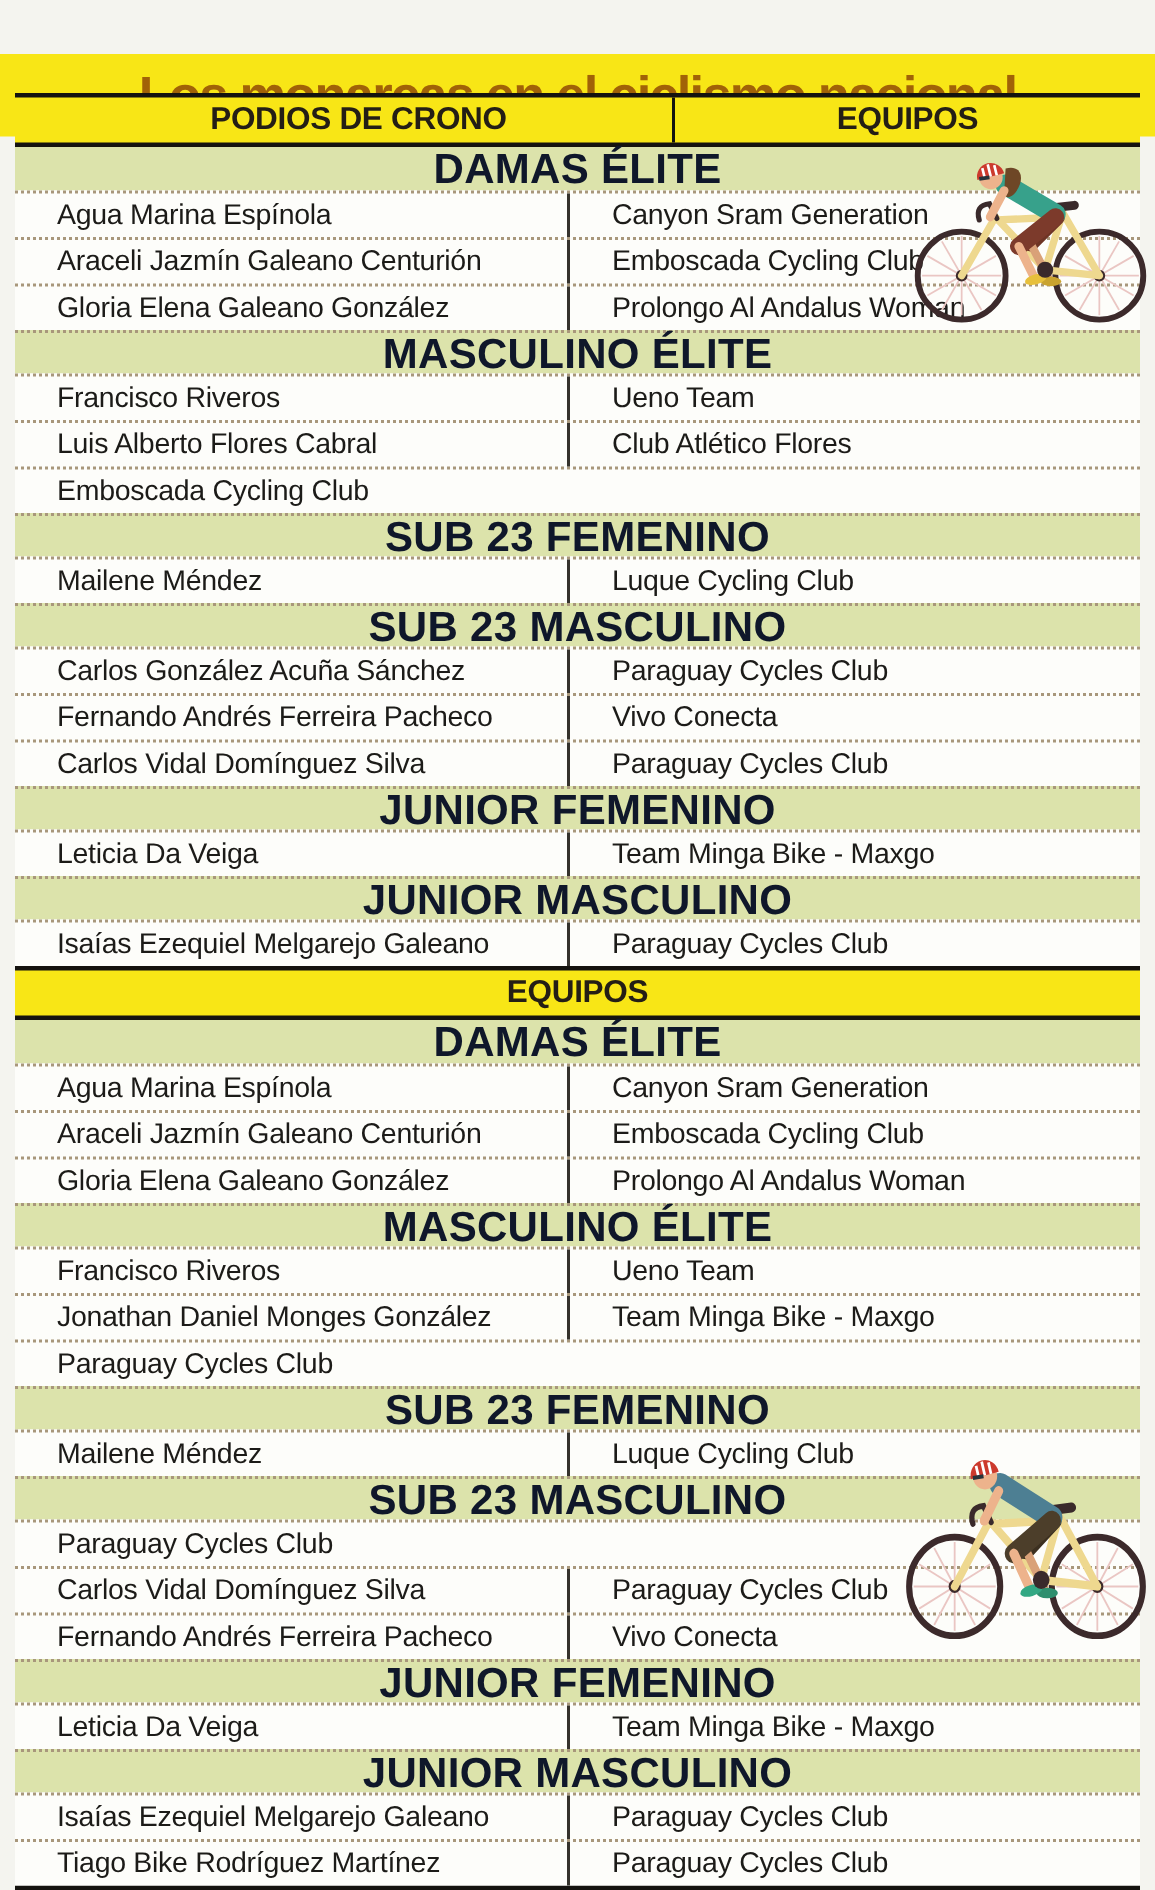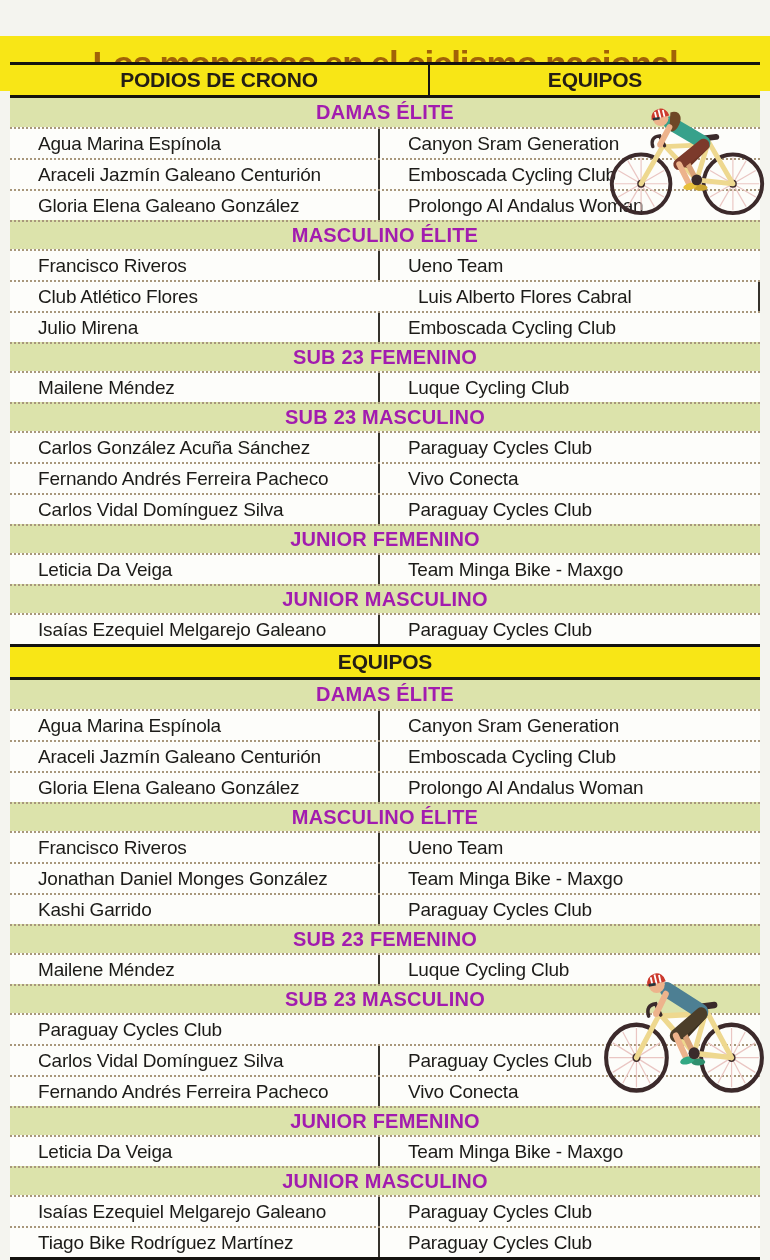--- a/index.html
+++ b/index.html
@@ -42,31 +42,31 @@
   }
   .th {
     display: flex;
     align-items: center;
     justify-content: center;
     font-weight: bold;
     font-size: 21px;
     color: #241e15;
     letter-spacing: -0.2px;
   }
-  .th.left { width: 420px; border-right: 2px solid #15130f; }
+  .th.left { width: 420px; border-right: 2px solid #15130f; margin-left: 20px; }
   .th.right { flex: 1; }
   .band {
     height: 29px;
     background: #dce3ab;
     display: flex;
     align-items: center;
     justify-content: center;
     font-weight: bold;
-    font-size: 20px;
-    color: #a21caf;
+    font-size: 28px;
+    color: #0f172a;
     letter-spacing: 0.2px;
   }
   .row { display: flex; height: 31px; background: #fdfdfa; }
   .body-item + .body-item { border-top: 2px dotted #a8977b; }
   .cell {
     display: flex;
     align-items: center;
     padding-left: 28px;
     font-size: 19px;
     color: #1c1b18;
@@ -104,25 +104,24 @@
       <div class="row body-item">
         <div class="cell name">Gloria Elena Galeano González</div>
         <div class="cell team">Prolongo Al Andalus Woman</div>
       </div>
       <div class="band body-item">MASCULINO ÉLITE</div>
       <div class="row body-item">
         <div class="cell name">Francisco Riveros</div>
         <div class="cell team">Ueno Team</div>
       </div>
       <div class="row body-item">
+        <div class="cell name">Luis Alberto Flores Cabral</div>
         <div class="cell team">Club Atlético Flores</div>
-        <div class="cell name">Luis Alberto Flores Cabral</div>
-      </div>
-      <div class="row body-item">
-        <div class="cell name">Julio Mirena</div>
+      </div>
+      <div class="row body-item">
         <div class="cell team">Emboscada Cycling Club</div>
       </div>
       <div class="band body-item">SUB 23 FEMENINO</div>
       <div class="row body-item">
         <div class="cell name">Mailene Méndez</div>
         <div class="cell team">Luque Cycling Club</div>
       </div>
       <div class="band body-item">SUB 23 MASCULINO</div>
       <div class="row body-item">
         <div class="cell name">Carlos González Acuña Sánchez</div>
@@ -165,21 +164,20 @@
       <div class="band body-item">MASCULINO ÉLITE</div>
       <div class="row body-item">
         <div class="cell name">Francisco Riveros</div>
         <div class="cell team">Ueno Team</div>
       </div>
       <div class="row body-item">
         <div class="cell name">Jonathan Daniel Monges González</div>
         <div class="cell team">Team Minga Bike - Maxgo</div>
       </div>
       <div class="row body-item">
-        <div class="cell name">Kashi Garrido</div>
         <div class="cell team">Paraguay Cycles Club</div>
       </div>
       <div class="band body-item">SUB 23 FEMENINO</div>
       <div class="row body-item">
         <div class="cell name">Mailene Méndez</div>
         <div class="cell team">Luque Cycling Club</div>
       </div>
       <div class="band body-item">SUB 23 MASCULINO</div>
       <div class="row body-item">
         <div class="cell team">Paraguay Cycles Club</div>

